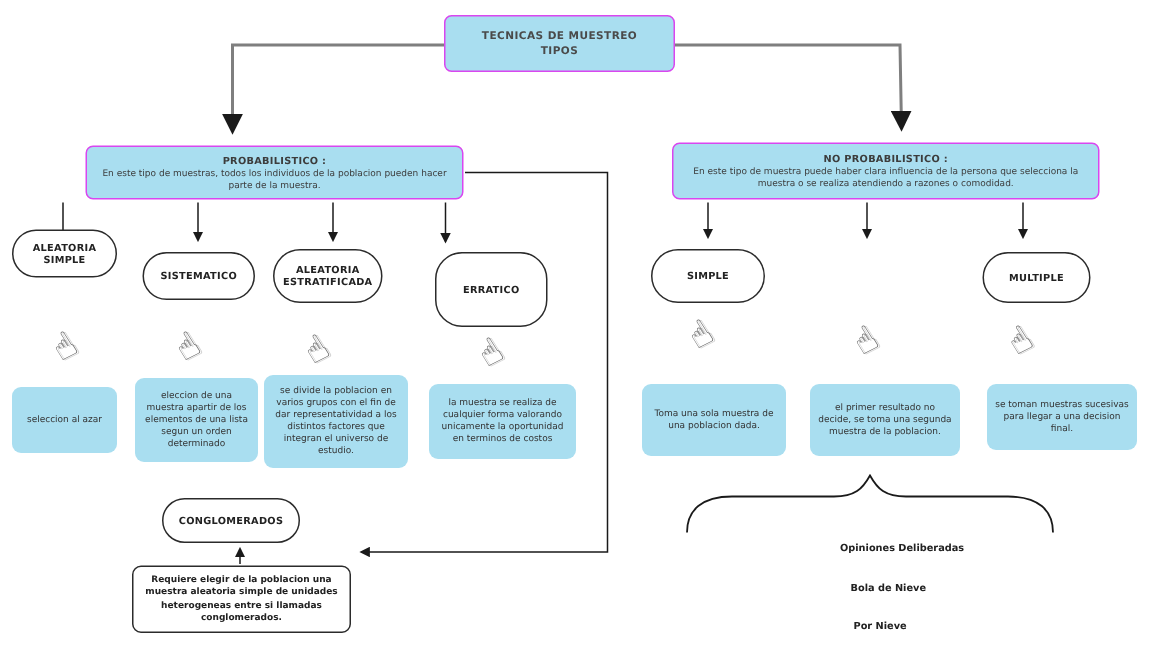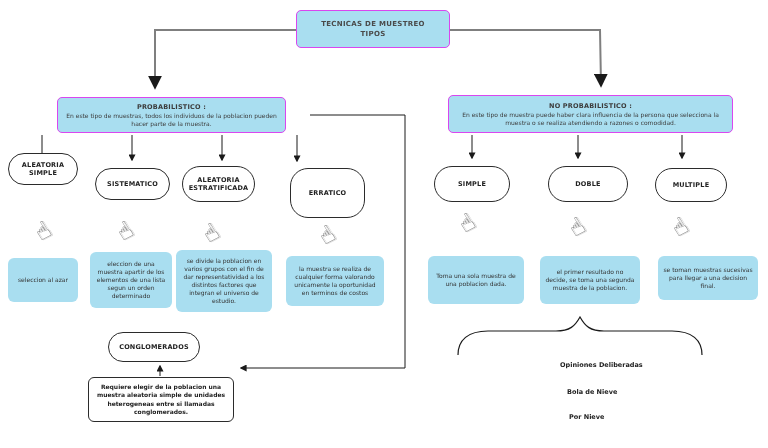--- a/index.html
+++ b/index.html
@@ -55,37 +55,36 @@
     <polyline points="310,115 405,115 405,368 241,368" fill="none" stroke="#1a1a1a" stroke-width="1" marker-end="url(#ah)"></polyline>
 
     <line x1="160" y1="376" x2="160" y2="366" stroke="#1a1a1a" stroke-width="1" marker-end="url(#ah)"></line>
 
     <path d="M458,355 C458,340 468,331 488,331 L556,331 C570,331 575,326 580,317 C585,326 590,331 604,331 L672,331 C692,331 702,340 702,355" fill="none" stroke="#1a1a1a" stroke-width="1.2"></path>
   </svg>
 
   <div class="node blue root-node" style="left:296px;top:10px;width:154px;height:38px;">TECNICAS DE MUESTREO
 TIPOS</div>
 
-  <div class="node blue branch" style="left:57px;top:97px;width:229px;height:36px;">
+  <div class="node blue branch" style="left:57px;top:97px;width:252px;height:36px;">
     <div class="node-title">PROBABILISTICO :</div>
     <div class="node-desc">En este tipo de muestras, todos los individuos de la poblacion pueden hacer parte  de la muestra.</div>
   </div>
 
   <div class="node blue branch" style="left:448px;top:95px;width:285px;height:38px;justify-content:center;">
     <div class="node-title">NO PROBABILISTICO :</div>
     <div class="node-desc">En este tipo de muestra puede haber clara influencia de la persona que selecciona la muestra o se realiza atendiendo a razones o comodidad.</div>
   </div>
 
   <div class="oval" style="left:8px;top:153px;width:70px;height:32px;">ALEATORIA SIMPLE</div>
   <div class="oval" style="left:182px;top:166px;width:73px;height:36px;">ALEATORIA ESTRATIFICADA</div>
   <div class="oval" style="left:95px;top:168px;width:75px;height:32px;">SISTEMATICO</div>
   <div class="oval" style="left:290px;top:168px;width:75px;height:50px;">ERRATICO</div>
 
   <div class="oval" style="left:434px;top:166px;width:76px;height:36px;">SIMPLE</div>
-  <div class="oval" style="left:548px;top:166px;width:80px;height:36px;">DOBLE</div>
   <div class="oval" style="left:655px;top:168px;width:72px;height:34px;">MULTIPLE</div>
 
   <div class="hand" style="left:28px;top:216px;">☝</div>
   <div class="hand" style="left:110px;top:216px;">☝</div>
   <div class="hand" style="left:196px;top:218px;">☝</div>
   <div class="hand" style="left:312px;top:220px;">☝</div>
   <div class="hand" style="left:452px;top:208px;">☝</div>
   <div class="hand" style="left:562px;top:212px;">☝</div>
   <div class="hand" style="left:665px;top:212px;">☝</div>
 

